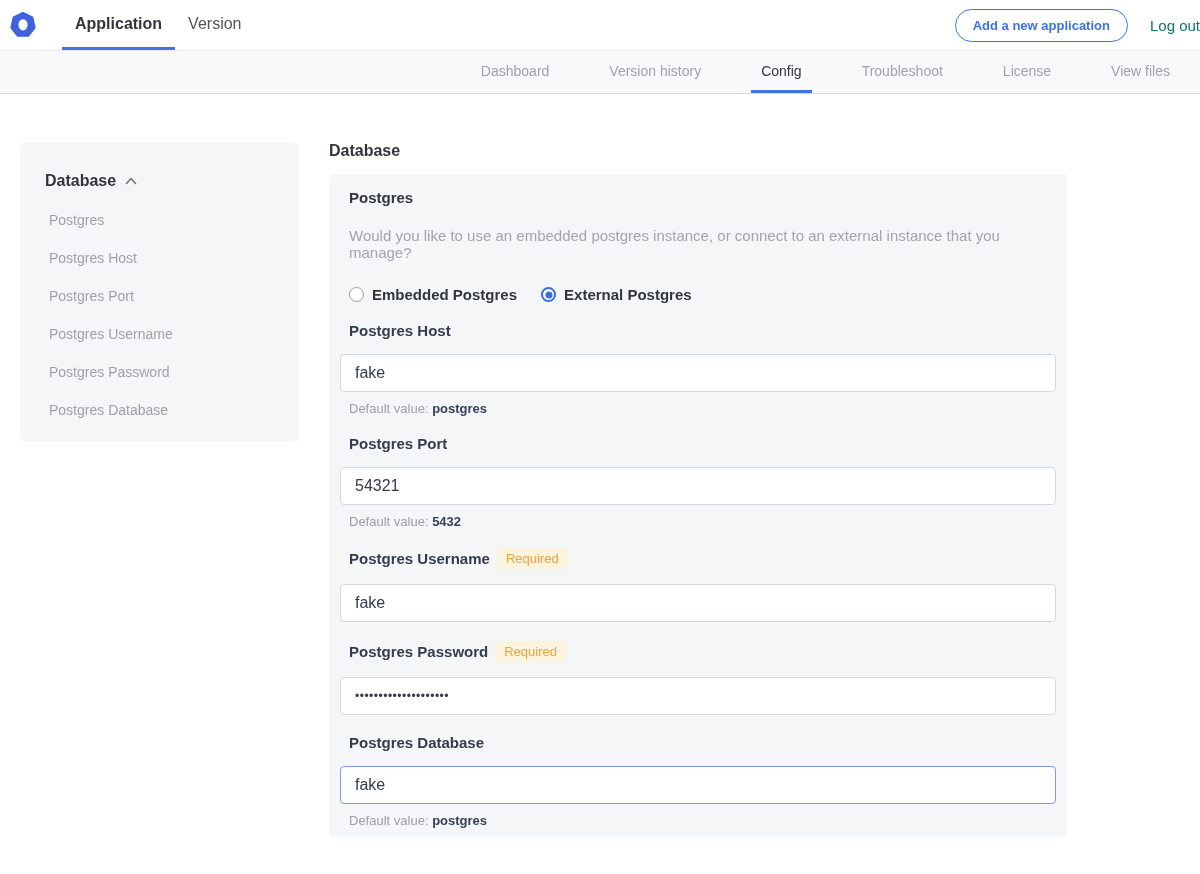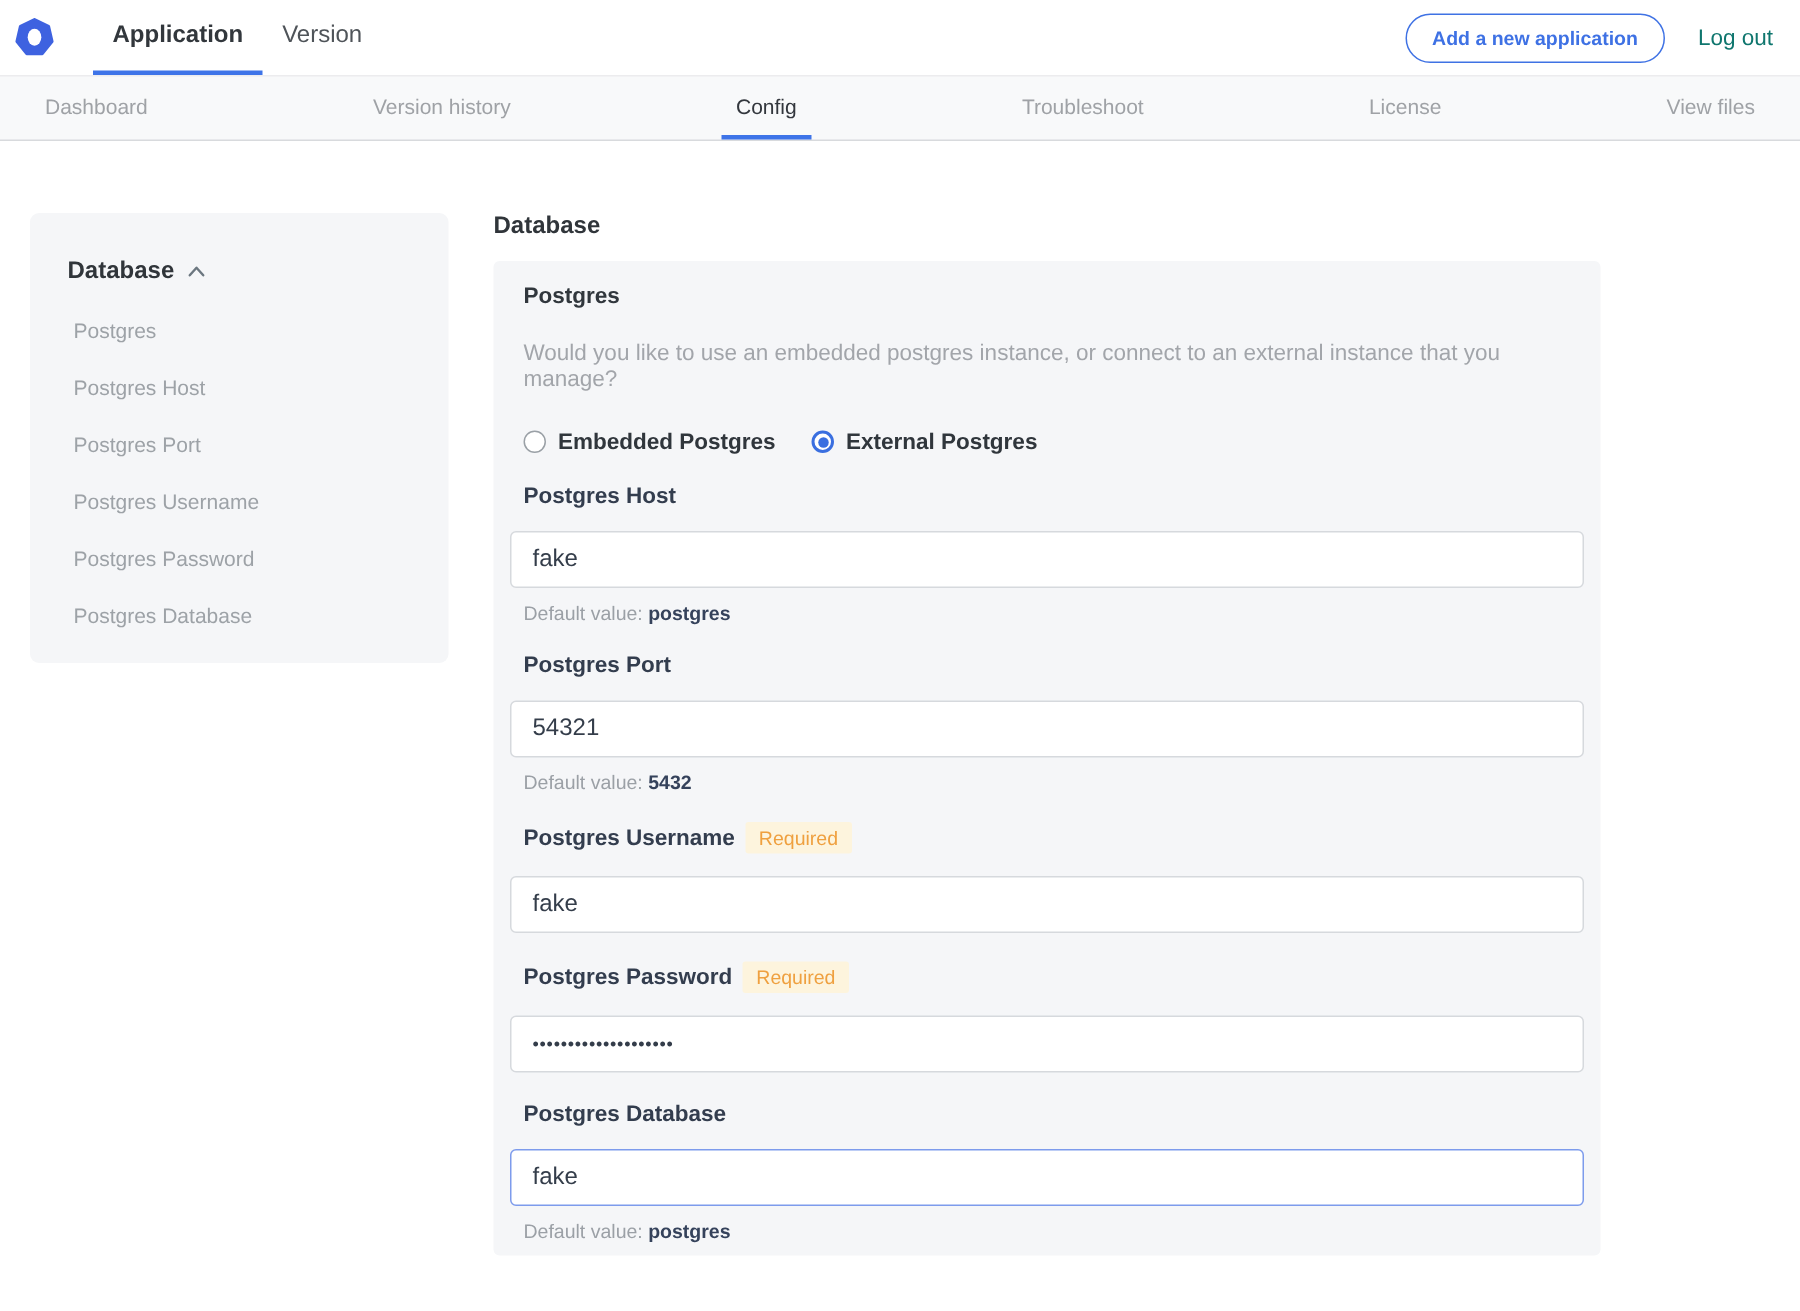--- a/index.html
+++ b/index.html
@@ -36,21 +36,20 @@
   }
   .top-tab.active {
     color: #32373c;
     font-weight: 700;
     border-bottom-color: #3e74e8;
   }
   .topnav-right {
     margin-left: auto;
     display: flex;
     align-items: center;
-    padding-right: 18px;
   }
   .add-app-btn {
     border: 1px solid #3f72e4;
     color: #3e71e4;
     background: #fff;
     border-radius: 17px;
     padding: 8px 17px;
     font-size: 13px;
     font-weight: 700;
     font-family: inherit;
@@ -63,21 +62,21 @@
     cursor: pointer;
   }
 
   
   .subnav {
     height: 44px;
     background: #f8f9fa;
     border-top: 1px solid #ececee;
     border-bottom: 1px solid #d8dadd;
     display: flex;
-    justify-content: space-between;
+    justify-content: flex-end;
     align-items: stretch;
   }
   .subnav-item {
     display: flex;
     align-items: center;
     margin: 0 20px;
     padding: 0 10px;
     font-size: 14px;
     color: #9fa2a6;
     border-bottom: 3px solid transparent;

